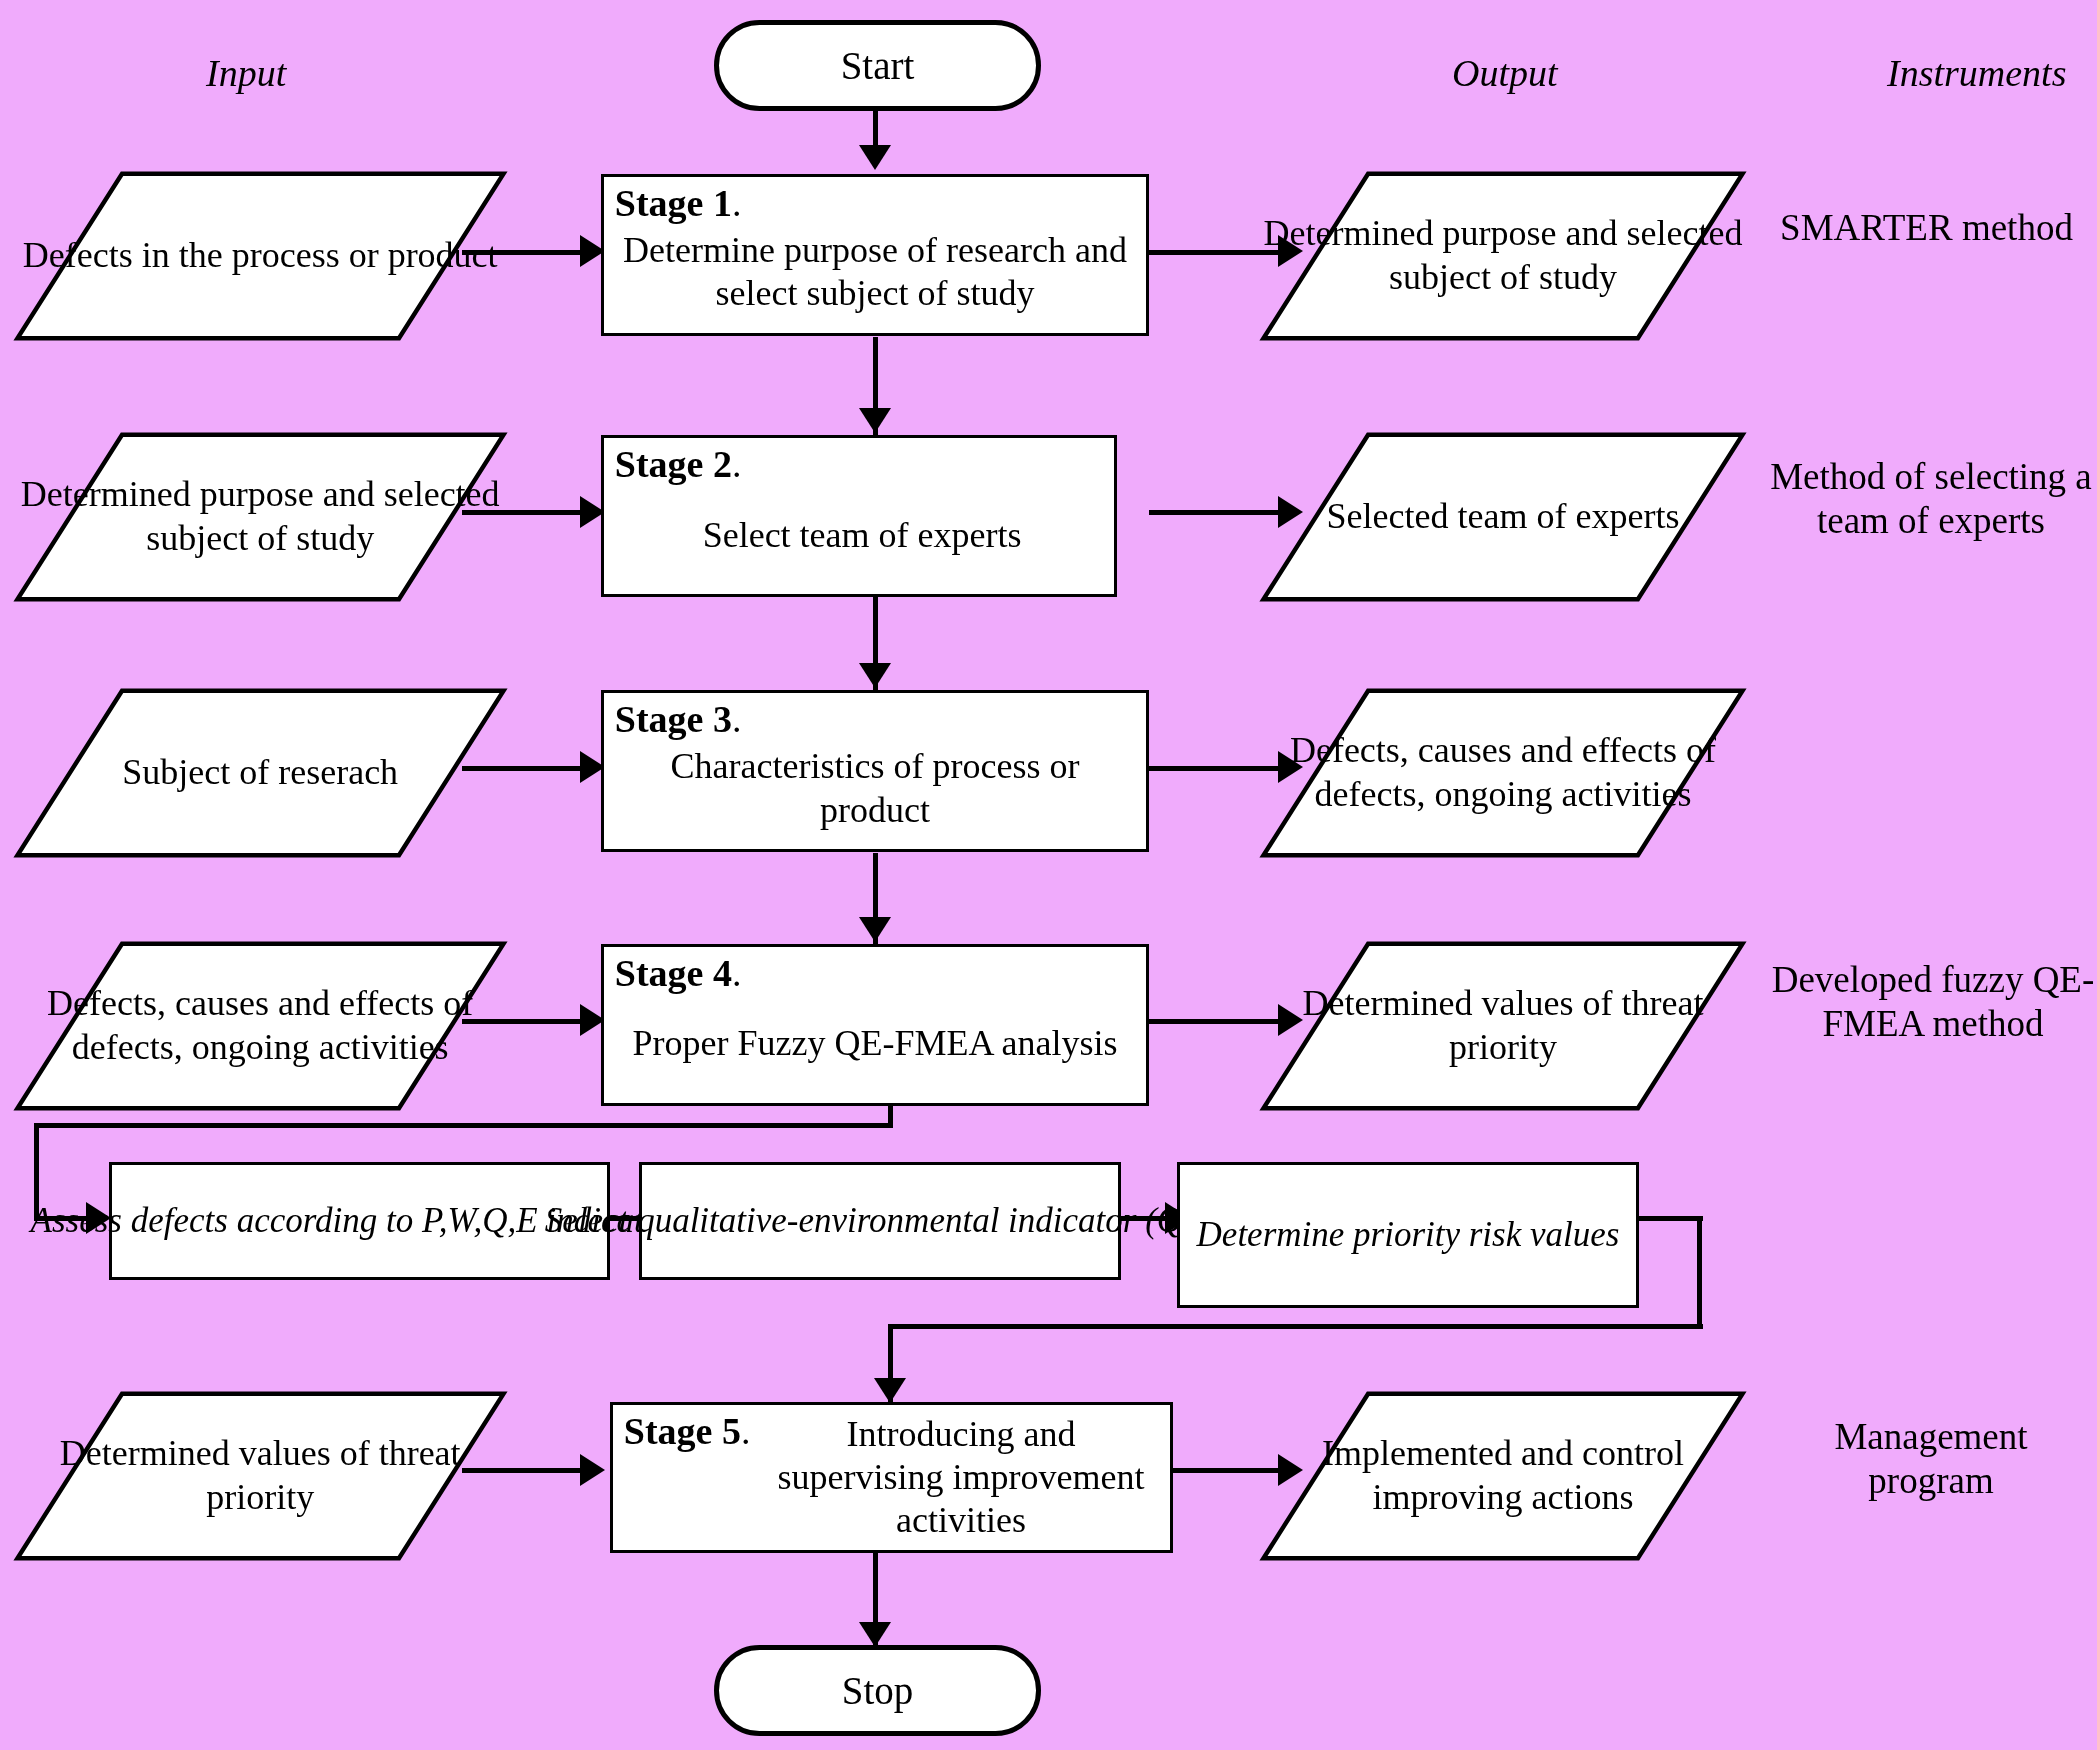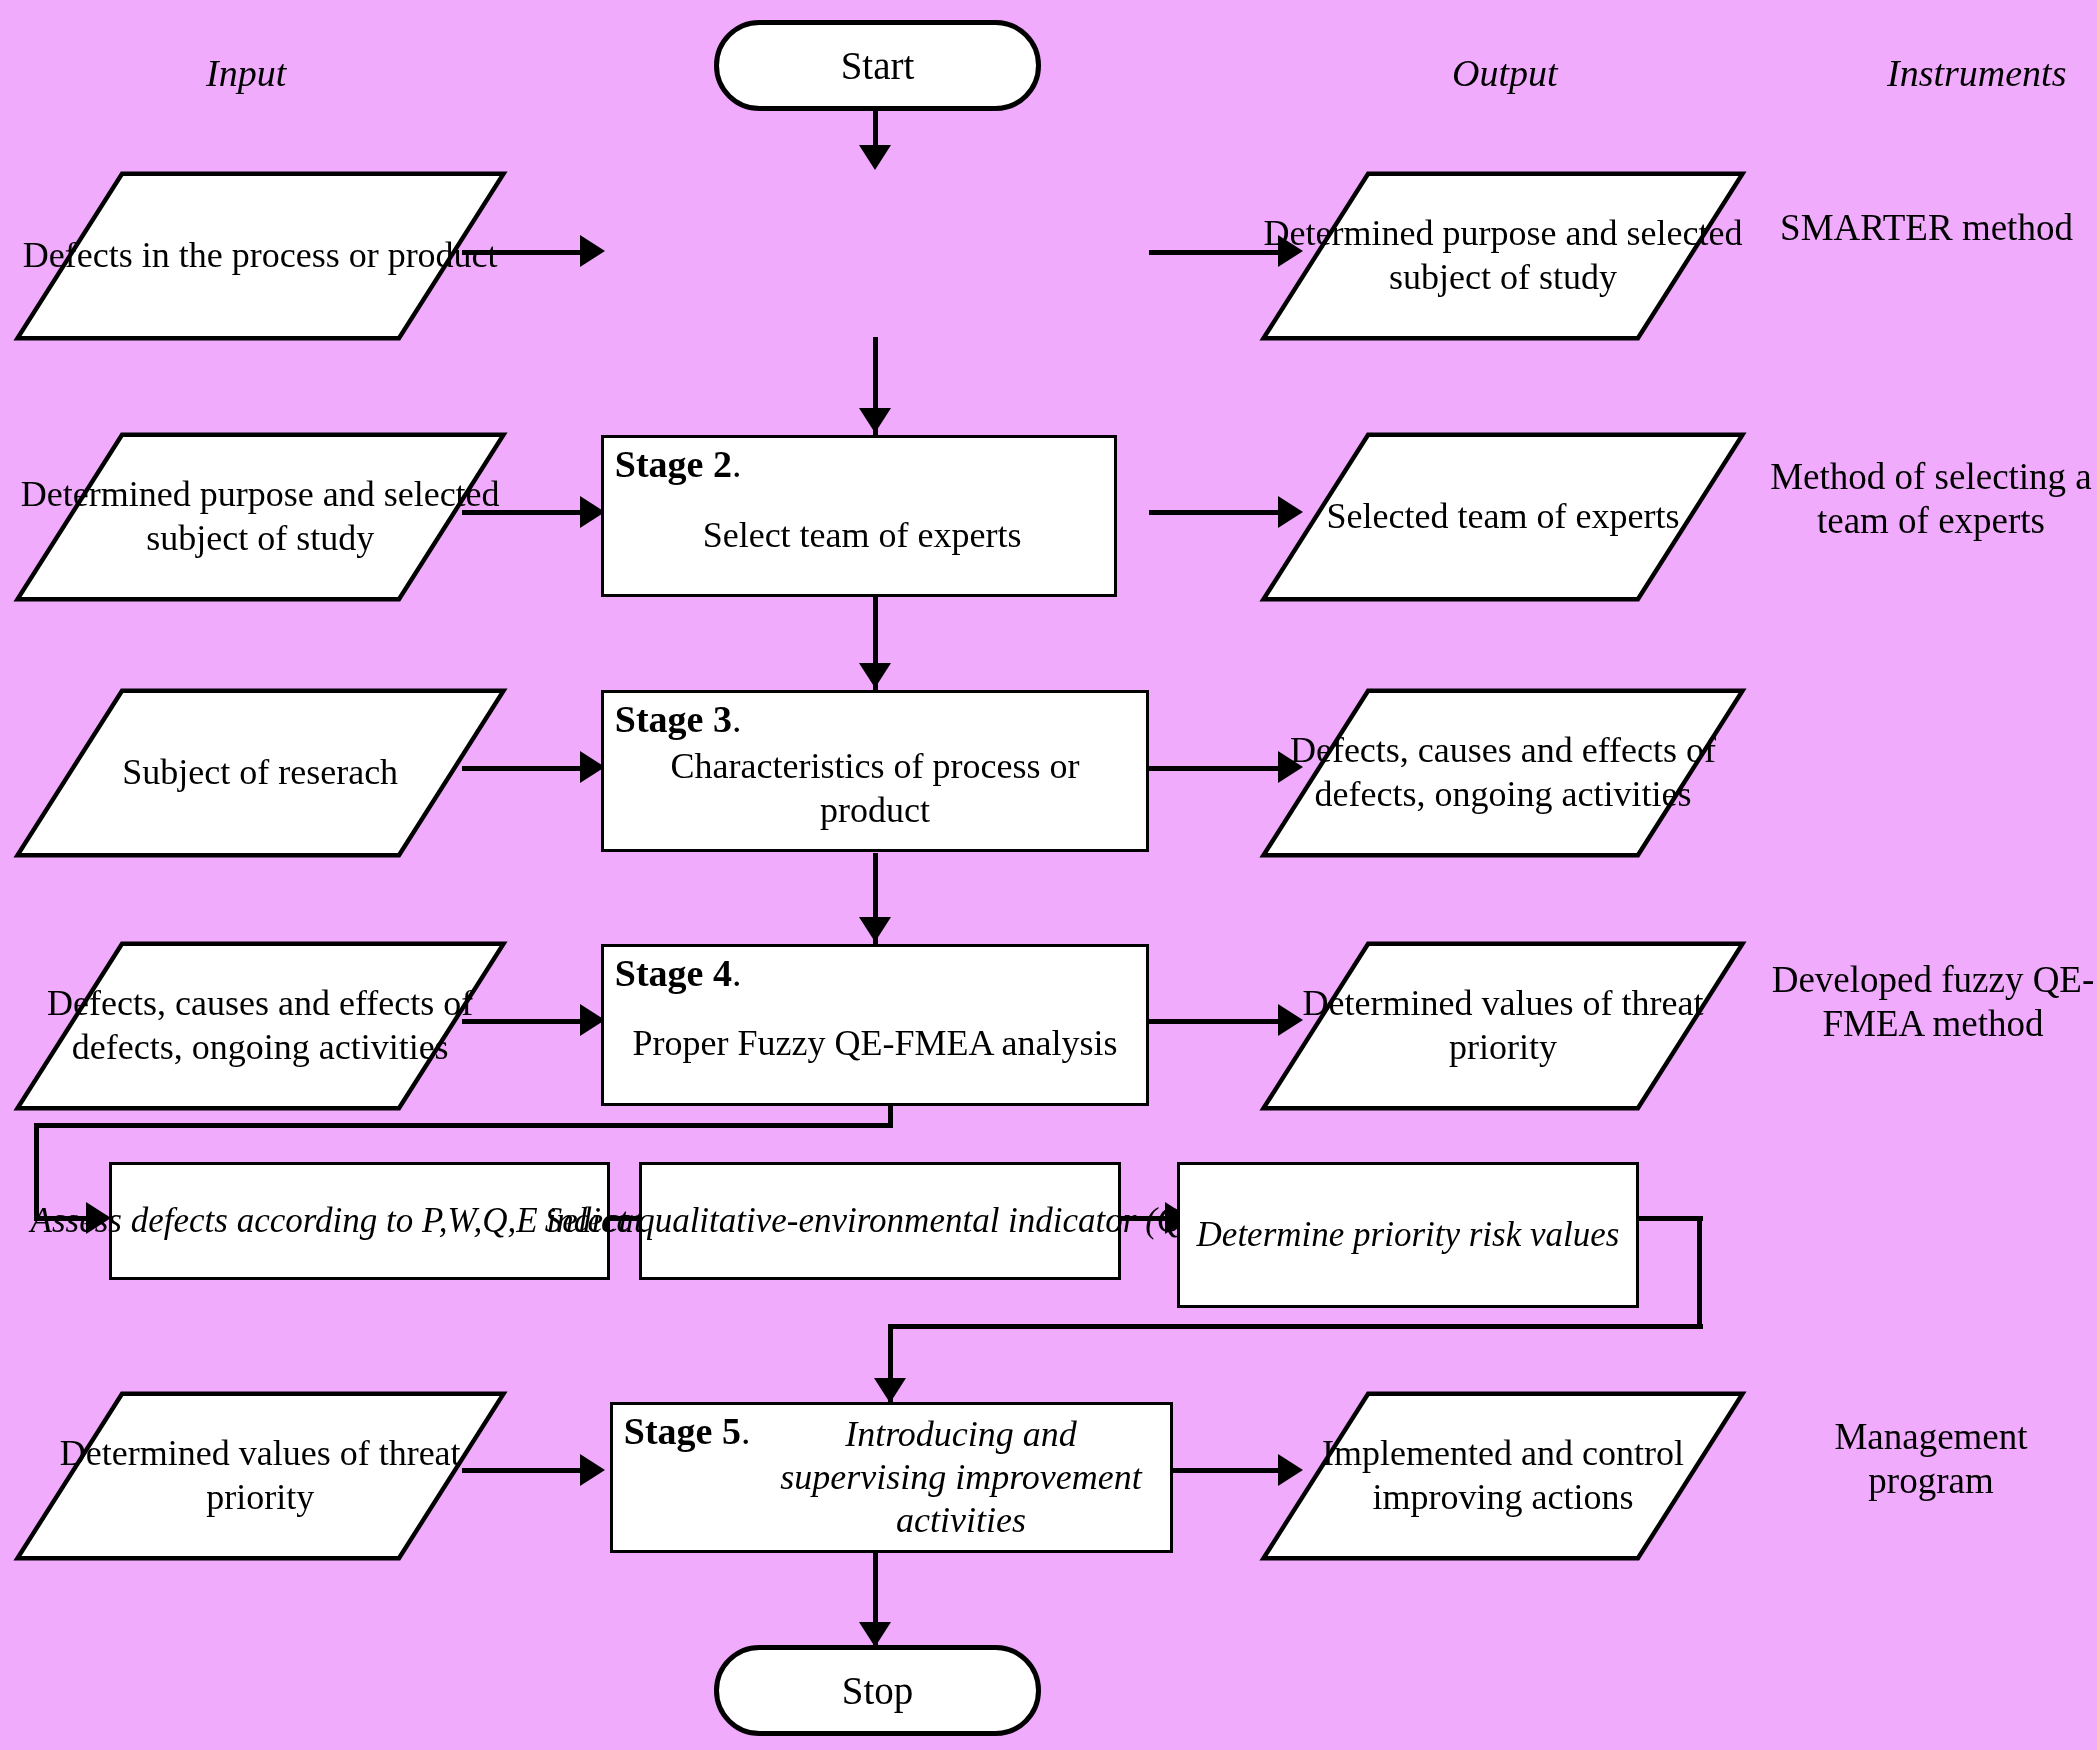--- a/index.html
+++ b/index.html
@@ -158,20 +158,24 @@
       <polygon points="218,5 995,5 782,340 5,340" fill="#ffffff" stroke="#000000" stroke-width="9"></polygon>
     </svg>
     <div class="body">
       <span>Defects in the process or product</span>
     </div>
   </div>
 
   <div class="conn" style="left:462px; top:250px; width:128px; height:5.4px;"></div>
   <div class="arrow-right" style="left:580px; top:235px;"></div>
 
+  <div class="proc" style="left:601px; top:174px; width:548px; height:162px;">
+    <div class="stage-label"><span>Stage 1</span><span class="dot">.</span></div>
+    <div class="body" style="margin-top:34px;">Determine purpose of research and select subject of study</div>
+  </div>
 
   <div class="conn" style="left:1149px; top:250px; width:143px; height:5.4px;"></div>
   <div class="arrow-right" style="left:1278px; top:235px;"></div>
 
   <div class="para" style="left:1261px; top:171px; width:484px; height:170px;">
     <svg width="484" height="170" viewBox="0 0 985 345">
       <polygon points="218,5 980,5 767,340 5,340" fill="#ffffff" stroke="#000000" stroke-width="9"></polygon>
     </svg>
     <div class="body">
       <span>Determined purpose and selected subject of study</span>
@@ -320,21 +324,21 @@
     </svg>
     <div class="body">
       <span>Determined values of threat priority</span>
     </div>
   </div>
   <div class="conn" style="left:462px; top:1468px; width:128px; height:5.4px;"></div>
   <div class="arrow-right" style="left:580px; top:1454px;"></div>
 
   <div class="proc inline-label" style="left:610px; top:1402px; width:563px; height:151px;">
     <div class="stage-label"><span>Stage 5</span><span class="dot">.</span></div>
-    <div class="body" style="padding-left:147px; padding-right:8px;font-style:italic;">Introducing and supervising improvement activities</div>
+    <div class="body" style="padding-left:147px; padding-right:8px;">Introducing and supervising improvement activities</div>
   </div>
 
   <div class="conn" style="left:1173px; top:1468px; width:120px; height:5.4px;"></div>
   <div class="arrow-right" style="left:1278px; top:1454px;"></div>
 
   <div class="para" style="left:1261px; top:1391px; width:484px; height:170px;">
     <svg width="484" height="170" viewBox="0 0 985 345">
       <polygon points="218,5 980,5 767,340 5,340" fill="#ffffff" stroke="#000000" stroke-width="9"></polygon>
     </svg>
     <div class="body">

